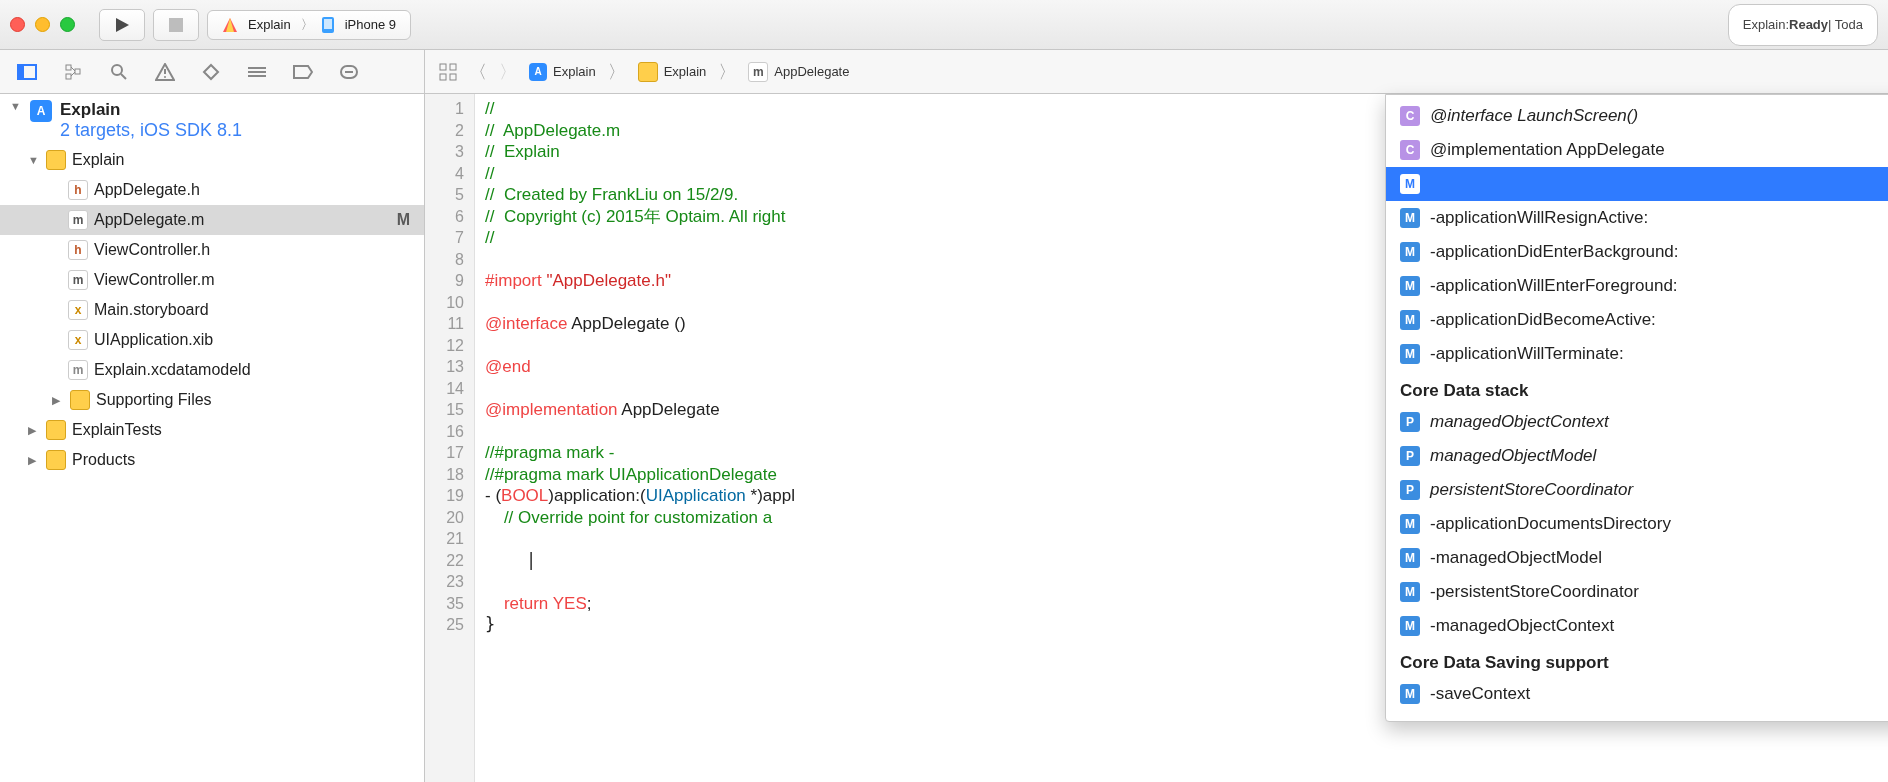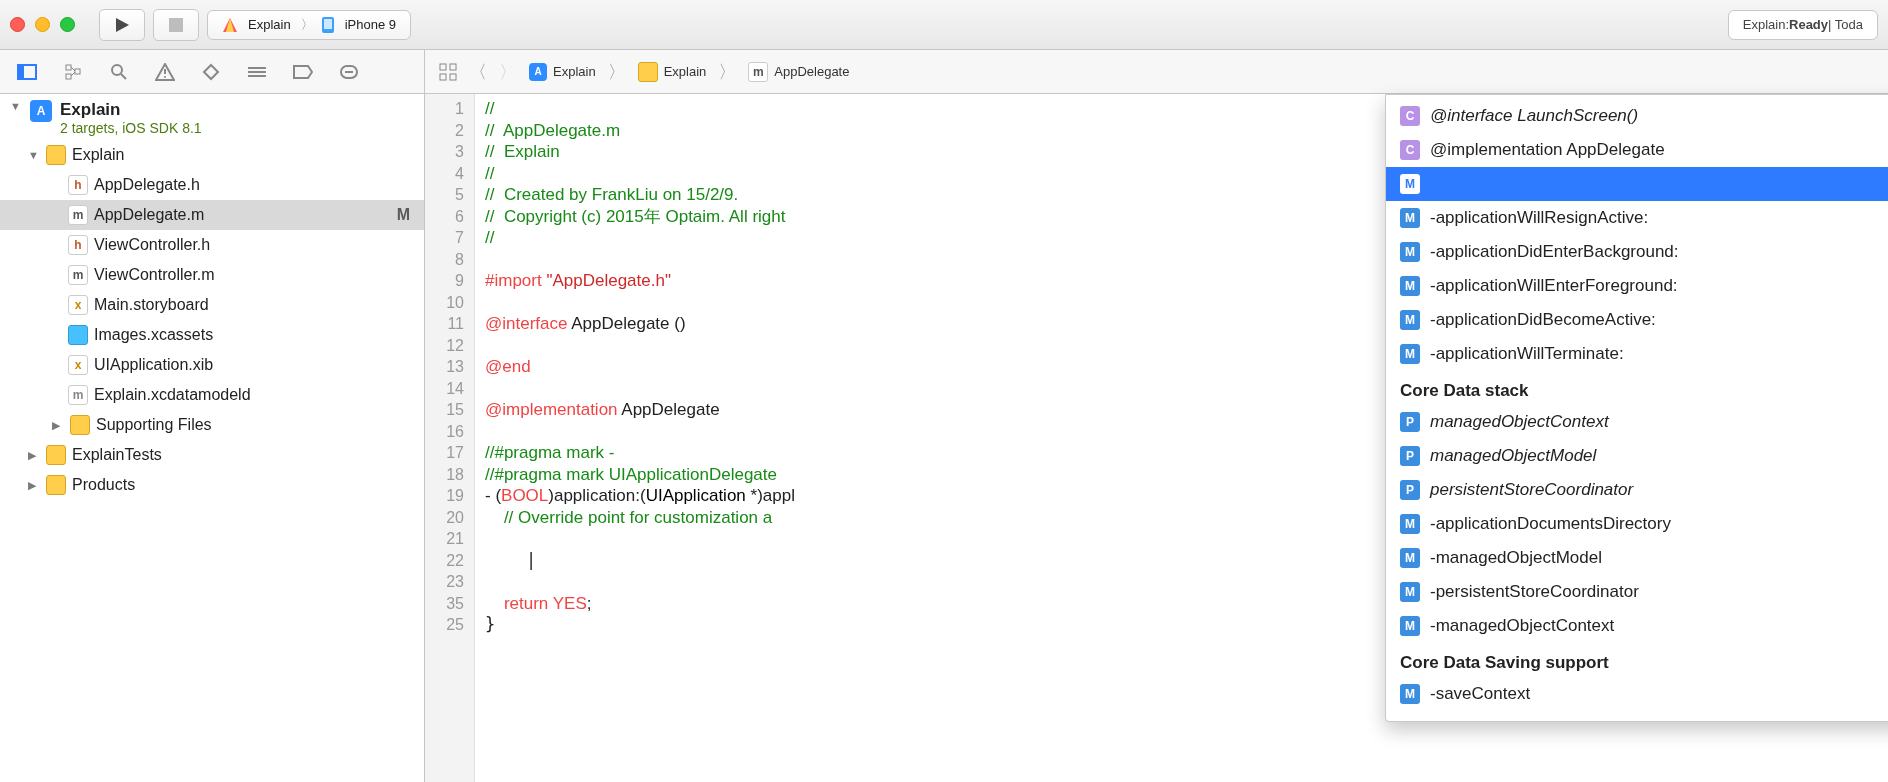--- a/index.html
+++ b/index.html
@@ -19,61 +19,61 @@
       display:flex;align-items:center;justify-content:center;width:46px;height:32px;
       background:linear-gradient(#fff,#f2f2f2);border:1px solid #c8c8c8;border-radius:5px;margin-right:8px;
     }
     .scheme{
       display:flex;align-items:center;height:30px;background:linear-gradient(#fff,#f4f4f4);
       border:1px solid #c8c8c8;border-radius:6px;padding:0 14px;gap:10px;margin-right:16px;
     }
     .scheme .sep{width:10px;text-align:center;color:#888;}
     .activity{
       flex:0 0 auto; margin-left:auto;
-      display:flex;align-items:center;height:30px;background:#fff;border:1px solid #c8c8c8;border-radius:6px;
+      display:flex;align-items:center;height:42px;background:#fff;border:1px solid #c8c8c8;border-radius:12px;
       padding:0 14px;color:#444;
     }
     .activity b{font-weight:600;}
 
     
     .row2{height:44px;display:flex;border-bottom:1px solid #c6c6c6;background:#f7f7f7;}
     .nav-icons{display:flex;align-items:center;gap:24px;padding:0 16px;width:425px;border-right:1px solid #c6c6c6;}
     .nav-icons span{width:22px;height:22px;display:flex;align-items:center;justify-content:center;color:#666;}
     .jumpbar{display:flex;align-items:center;gap:12px;padding:0 14px;flex:1;}
     .jumpbar .chev{color:#9a9a9a;font-size:18px;}
     .crumb{display:flex;align-items:center;gap:6px;color:#333;}
 
     
     .main{display:flex;height:calc(782px - 50px - 44px);}
     .sidebar{width:425px;background:#fff;border-right:1px solid #c6c6c6;padding-top:2px;}
     .proj-head{display:flex;align-items:flex-start;gap:8px;padding:4px 10px;}
     .blue-app{width:22px;height:22px;background:#2d8cff;border-radius:4px;display:flex;align-items:center;justify-content:center;color:#fff;font-size:12px;font-weight:700;}
     .proj-head .titles{display:flex;flex-direction:column;}
     .proj-head .pname{font-weight:600;font-size:17px;}
-    .proj-head .sub{color:#4d7c0f;font-size:14px;}
+    .proj-head .sub{color:#3b82f6;font-size:18px;}
     .tree-row{display:flex;align-items:center;height:30px;padding:0 8px;gap:6px;font-size:16px;}
     .tree-row.sel{background:#d9d9d9;}
     .disclose{width:12px;color:#7a7a7a;font-size:11px;}
     .ico{width:20px;height:20px;border-radius:3px;display:flex;align-items:center;justify-content:center;font-size:12px;font-weight:700;}
     .ico.folder{background:#ffcf4b;border:1px solid #d8a51e;}
     .ico.h{background:#fff;border:1px solid #ccc;color:#c05b2c;}
     .ico.m{background:#fff;border:1px solid #ccc;color:#555;}
     .ico.xib{background:#fff;border:1px solid #ccc;color:#cc8a00;}
     .ico.asset{background:#47c0ff;border:1px solid #2a9fdc;}
     .ico.model{background:#fff;border:1px solid #ccc;color:#888;}
     .badge-m{margin-left:auto;color:#5a5a5a;font-weight:600;padding-right:6px;}
 
     .editor{flex:1;display:flex;background:#fff;position:relative;}
     .gutter{width:50px;background:#f3f3f3;border-right:1px solid #e0e0e0;padding-top:4px;text-align:right;color:#9a9a9a;font-family:Menlo,monospace;font-size:16px;}
     .gutter div{padding:0 10px;height:21.5px;line-height:21.5px;}
     .code{flex:1;padding:4px 10px;font-family:Menlo,monospace;font-size:17px;line-height:21.5px;white-space:pre;color:#222;}
     .c-comment{color:#178a17;}
     .c-keyword{color:#ef4444;}
     .c-string{color:#d02828;}
-    .c-type{color:#000000;}
+    .c-type{color:#0369a1;}
 
     
     .popover{
       position:absolute;left:960px;top:0;width:540px;background:#fff;border:1px solid #c8c8c8;
       border-radius:0 0 4px 4px;box-shadow:0 8px 20px rgba(0,0,0,0.22);padding:4px 0 10px;
       z-index:50;
     }
     .pop-row{display:flex;align-items:center;height:34px;padding:0 14px;gap:10px;font-size:17px;}
     .pop-row.sel{background:#2f7bff;color:#fff;}
     .pop-section{padding:10px 14px 4px;font-weight:700;color:#222;font-size:17px;}
@@ -250,24 +250,20 @@
           <span class="ico h">h</span>
           <span>ViewController.h</span>
         </div>
         <div class="tree-row" style="padding-left: 68px;">
           <span class="ico m">m</span>
           <span>ViewController.m</span>
         </div>
         <div class="tree-row" style="padding-left: 68px;">
           <span class="ico xib">x</span>
           <span>Main.storyboard</span>
-        </div>
-        <div class="tree-row" style="padding-left: 68px;">
-          <span class="ico asset"></span>
-          <span>Images.xcassets</span>
         </div>
         <div class="tree-row" style="padding-left: 68px;">
           <span class="ico xib">x</span>
           <span>UIApplication.xib</span>
         </div>
         <div class="tree-row" style="padding-left: 68px;">
           <span class="ico model">m</span>
           <span>Explain.xcdatamodeld</span>
         </div>
       </div>

